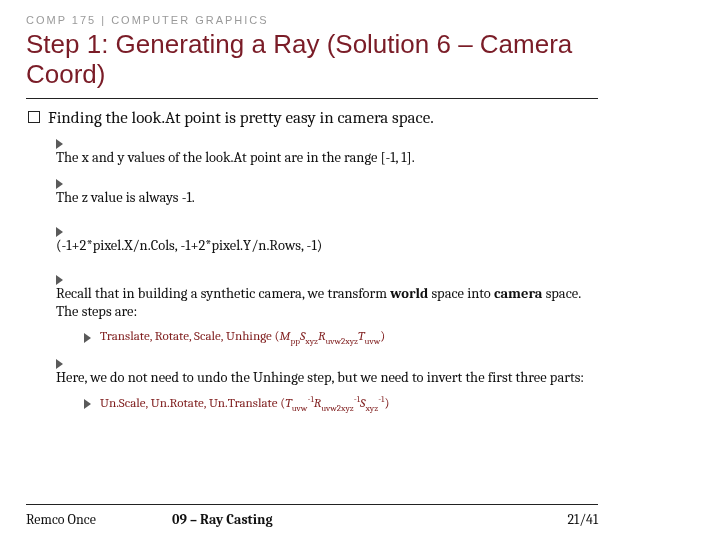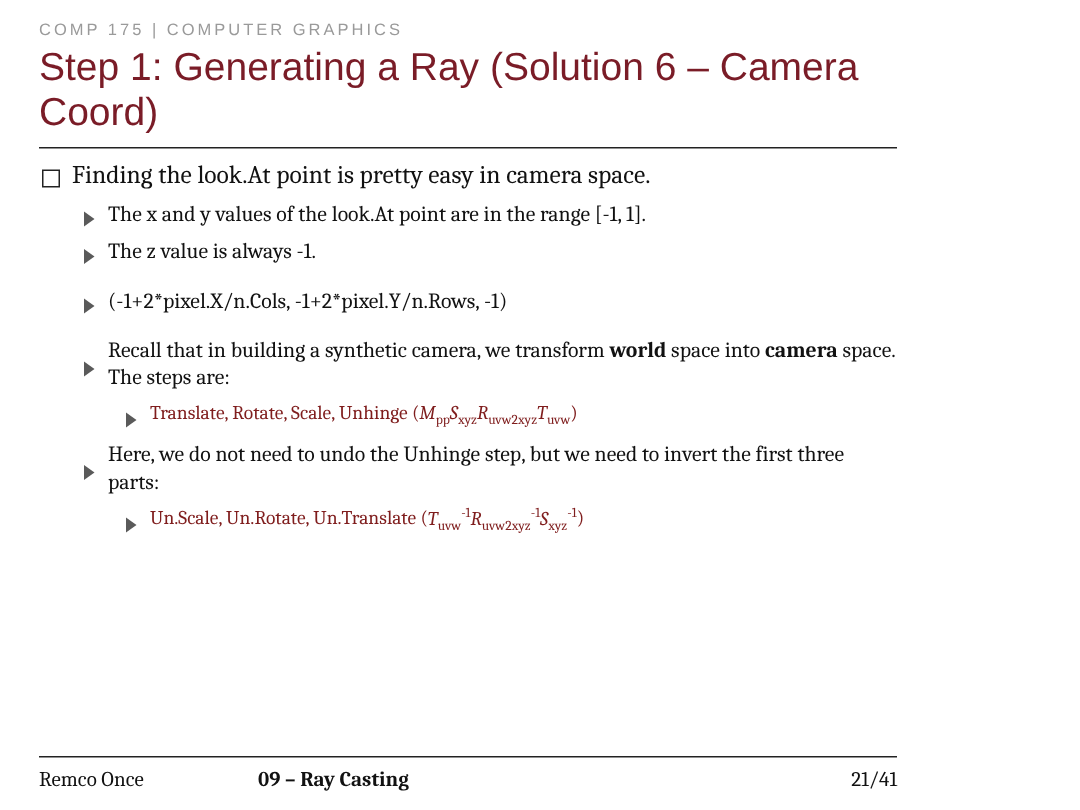--- a/index.html
+++ b/index.html
@@ -37,25 +37,25 @@
     border: none;
     border-top: 1.5px solid #222;
     margin-top: 8px;
     margin-bottom: 8px;
   }
   .body {
     margin-top: 8px;
   }
   .row {
     display: flex;
-    align-items: center;
+    align-items: flex-start;
     margin-bottom: 6px;
   }
   .row.lvl1 { padding-left: 2px; }
-  .row.lvl2 { padding-left: 30px; }
+  .row.lvl2 { padding-left: 30px; flex-direction: column; }
   .row.lvl3 { padding-left: 58px; }
   .bullet-box {
     width: 12px;
     height: 12px;
     border: 1.5px solid #222;
     background: #fff;
     flex: 0 0 auto;
     margin-top: 4px;
     margin-right: 8px;
   }

